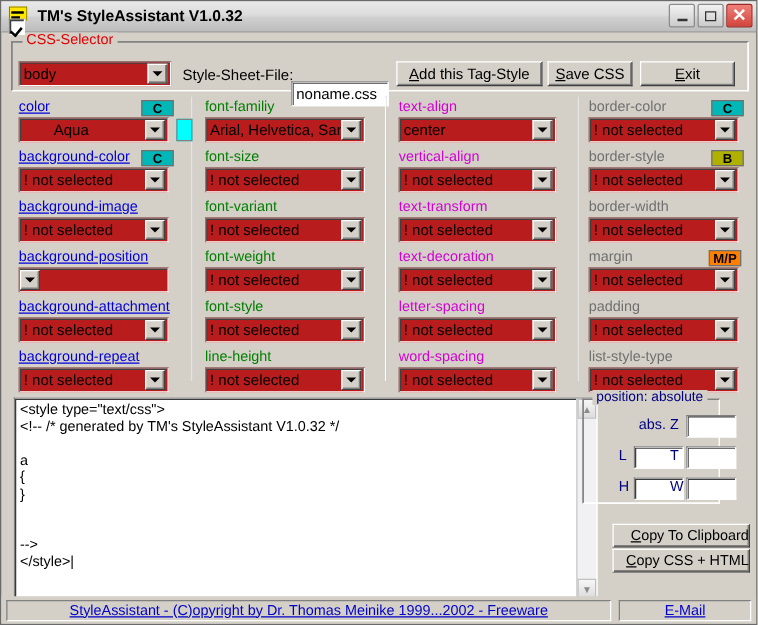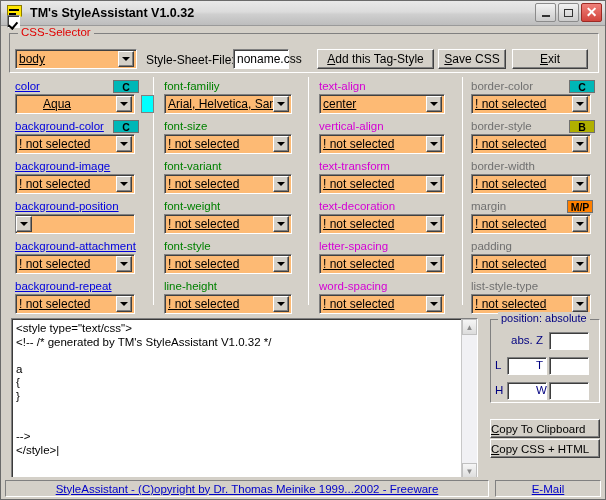--- a/index.html
+++ b/index.html
@@ -90,27 +90,26 @@
   }
   #selector-legend {
     position: absolute; left: 8px; top: -8px;
     background: #d4d0c8; padding: 0 3px;
     color: #e00000; font-size: 11.5px; line-height: 12px;
   }
 
   .combo {
     position: absolute;
     height: 20px;
-    background: #fdba74;
+    background: #b91c1c;
     border: 1px solid #808080;
     border-right-color: #ffffff; border-bottom-color: #ffffff;
     box-shadow: inset 1px 1px 0 #404040;
     display: flex; align-items: center;
     overflow: hidden;
-    text-decoration: underline;
   }
   .combo .val {
     flex: 1 1 auto; padding-left: 3px;
     font-size: 12px; color: #000; white-space: nowrap; overflow: hidden;
     line-height: 16px;
   }
   .combo .arrow {
     flex: 0 0 auto;
     width: 16px; height: 16px; margin-right: 2px;
     background: #d4d0c8;
@@ -213,21 +212,21 @@
   .sb-btn {
     width: 15px; height: 16px;
     background: linear-gradient(to bottom, #f6f6f6, #dcdcdc);
     border: 1px solid #c0c0c0;
     display: flex; align-items: center; justify-content: center;
     font-size: 8px; color: #8a8a8a;
   }
 
   
   #pos-group {
-    position: absolute; left: 489px; top: 318px;
+    position: absolute; left: 465px; top: 318px;
     width: 110px; height: 84px;
     border: 1px solid #ffffff;
     border-top-color: #808080; border-left-color: #808080;
   }
   #pos-group-inner {
     position: absolute; left: -1px; top: -1px; width: 110px; height: 84px;
     border: 1px solid #808080;
     border-bottom-color: #fff; border-right-color: #fff;
     pointer-events: none;
   }
@@ -262,21 +261,21 @@
     transform: rotate(40deg);
   }
 
   .rbtn {
     position: absolute; left: 489px;
     width: 110px; height: 19px;
     background: #d4d0c8;
     border: 1px solid #ffffff;
     border-right-color: #404040; border-bottom-color: #404040;
     box-shadow: inset -1px -1px 0 #808080;
-    display: flex; align-items: center; justify-content: flex-start;
+    display: flex; align-items: center; justify-content: flex-end;
     font-size: 11.5px; color: #000; white-space: nowrap;
   }
   .rbtn.preview { background: #ffd9b3; }
   .rbtn .acc { text-decoration: underline; }
 
   
   #statusbar { position: absolute; left: 0; bottom: 0; width: 604px; height: 22px; background: #d4d0c8; }
   .status-panel {
     position: absolute; top: 3px; height: 17px;
     background: #d4d0c8;
@@ -320,21 +319,21 @@
     <div id="selector-legend">CSS-Selector</div>
   </div>
 
   <div class="combo" style="left:14px; top:48px; width:122px;">
     <span class="val">body</span>
     <span class="arrow"></span>
   </div>
 
   <div class="label-static" style="left:145px; top:52px;">Style-Sheet-File:</div>
 
-  <div class="textbox" style="left:232px; top:48px; width:56px;">
+  <div class="textbox" style="left:232px; top:64px; width:78px;">
     <span class="val">noname.css</span>
   </div>
 
   <div class="btn" style="left:316px; top:48px; width:117px; height:20px;">
     <span><span class="acc">A</span><span>dd this Tag-Style</span></span>
   </div>
   <div class="btn" style="left:437px; top:48px; width:68px; height:20px;">
     <span><span class="acc">S</span><span>ave CSS</span></span>
   </div>
   <div class="btn" style="left:511px; top:48px; width:76px; height:20px;">

